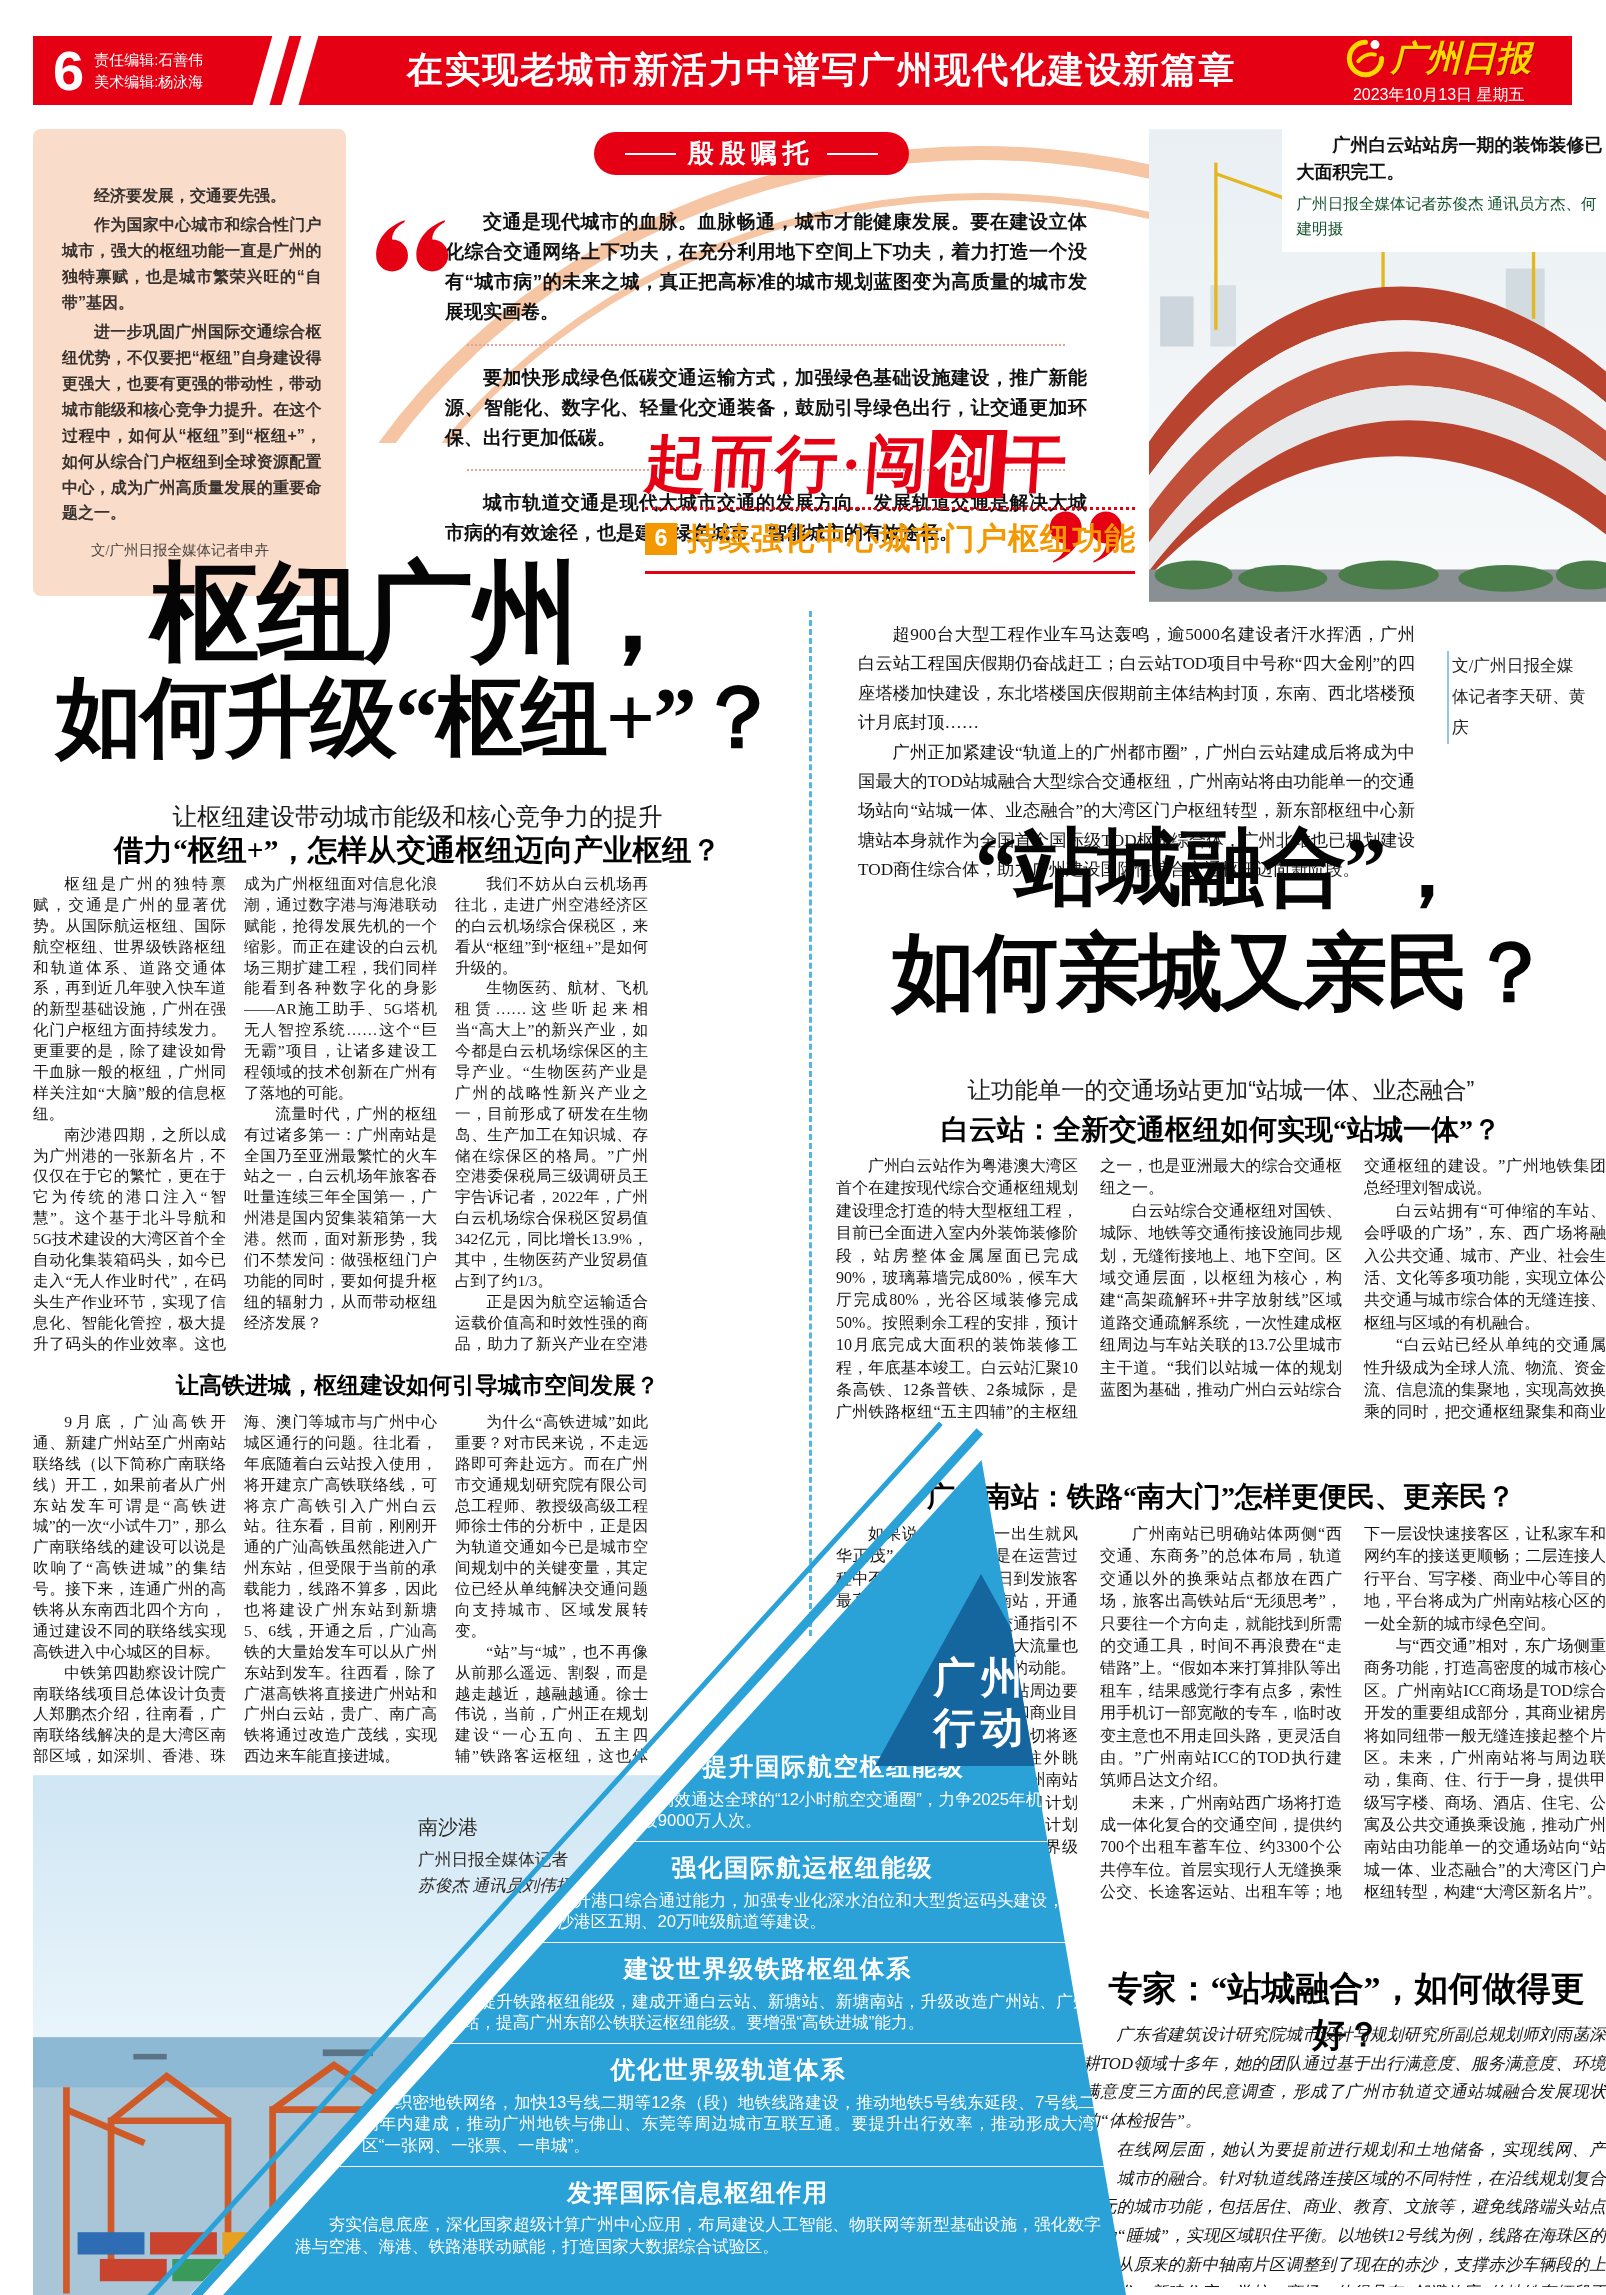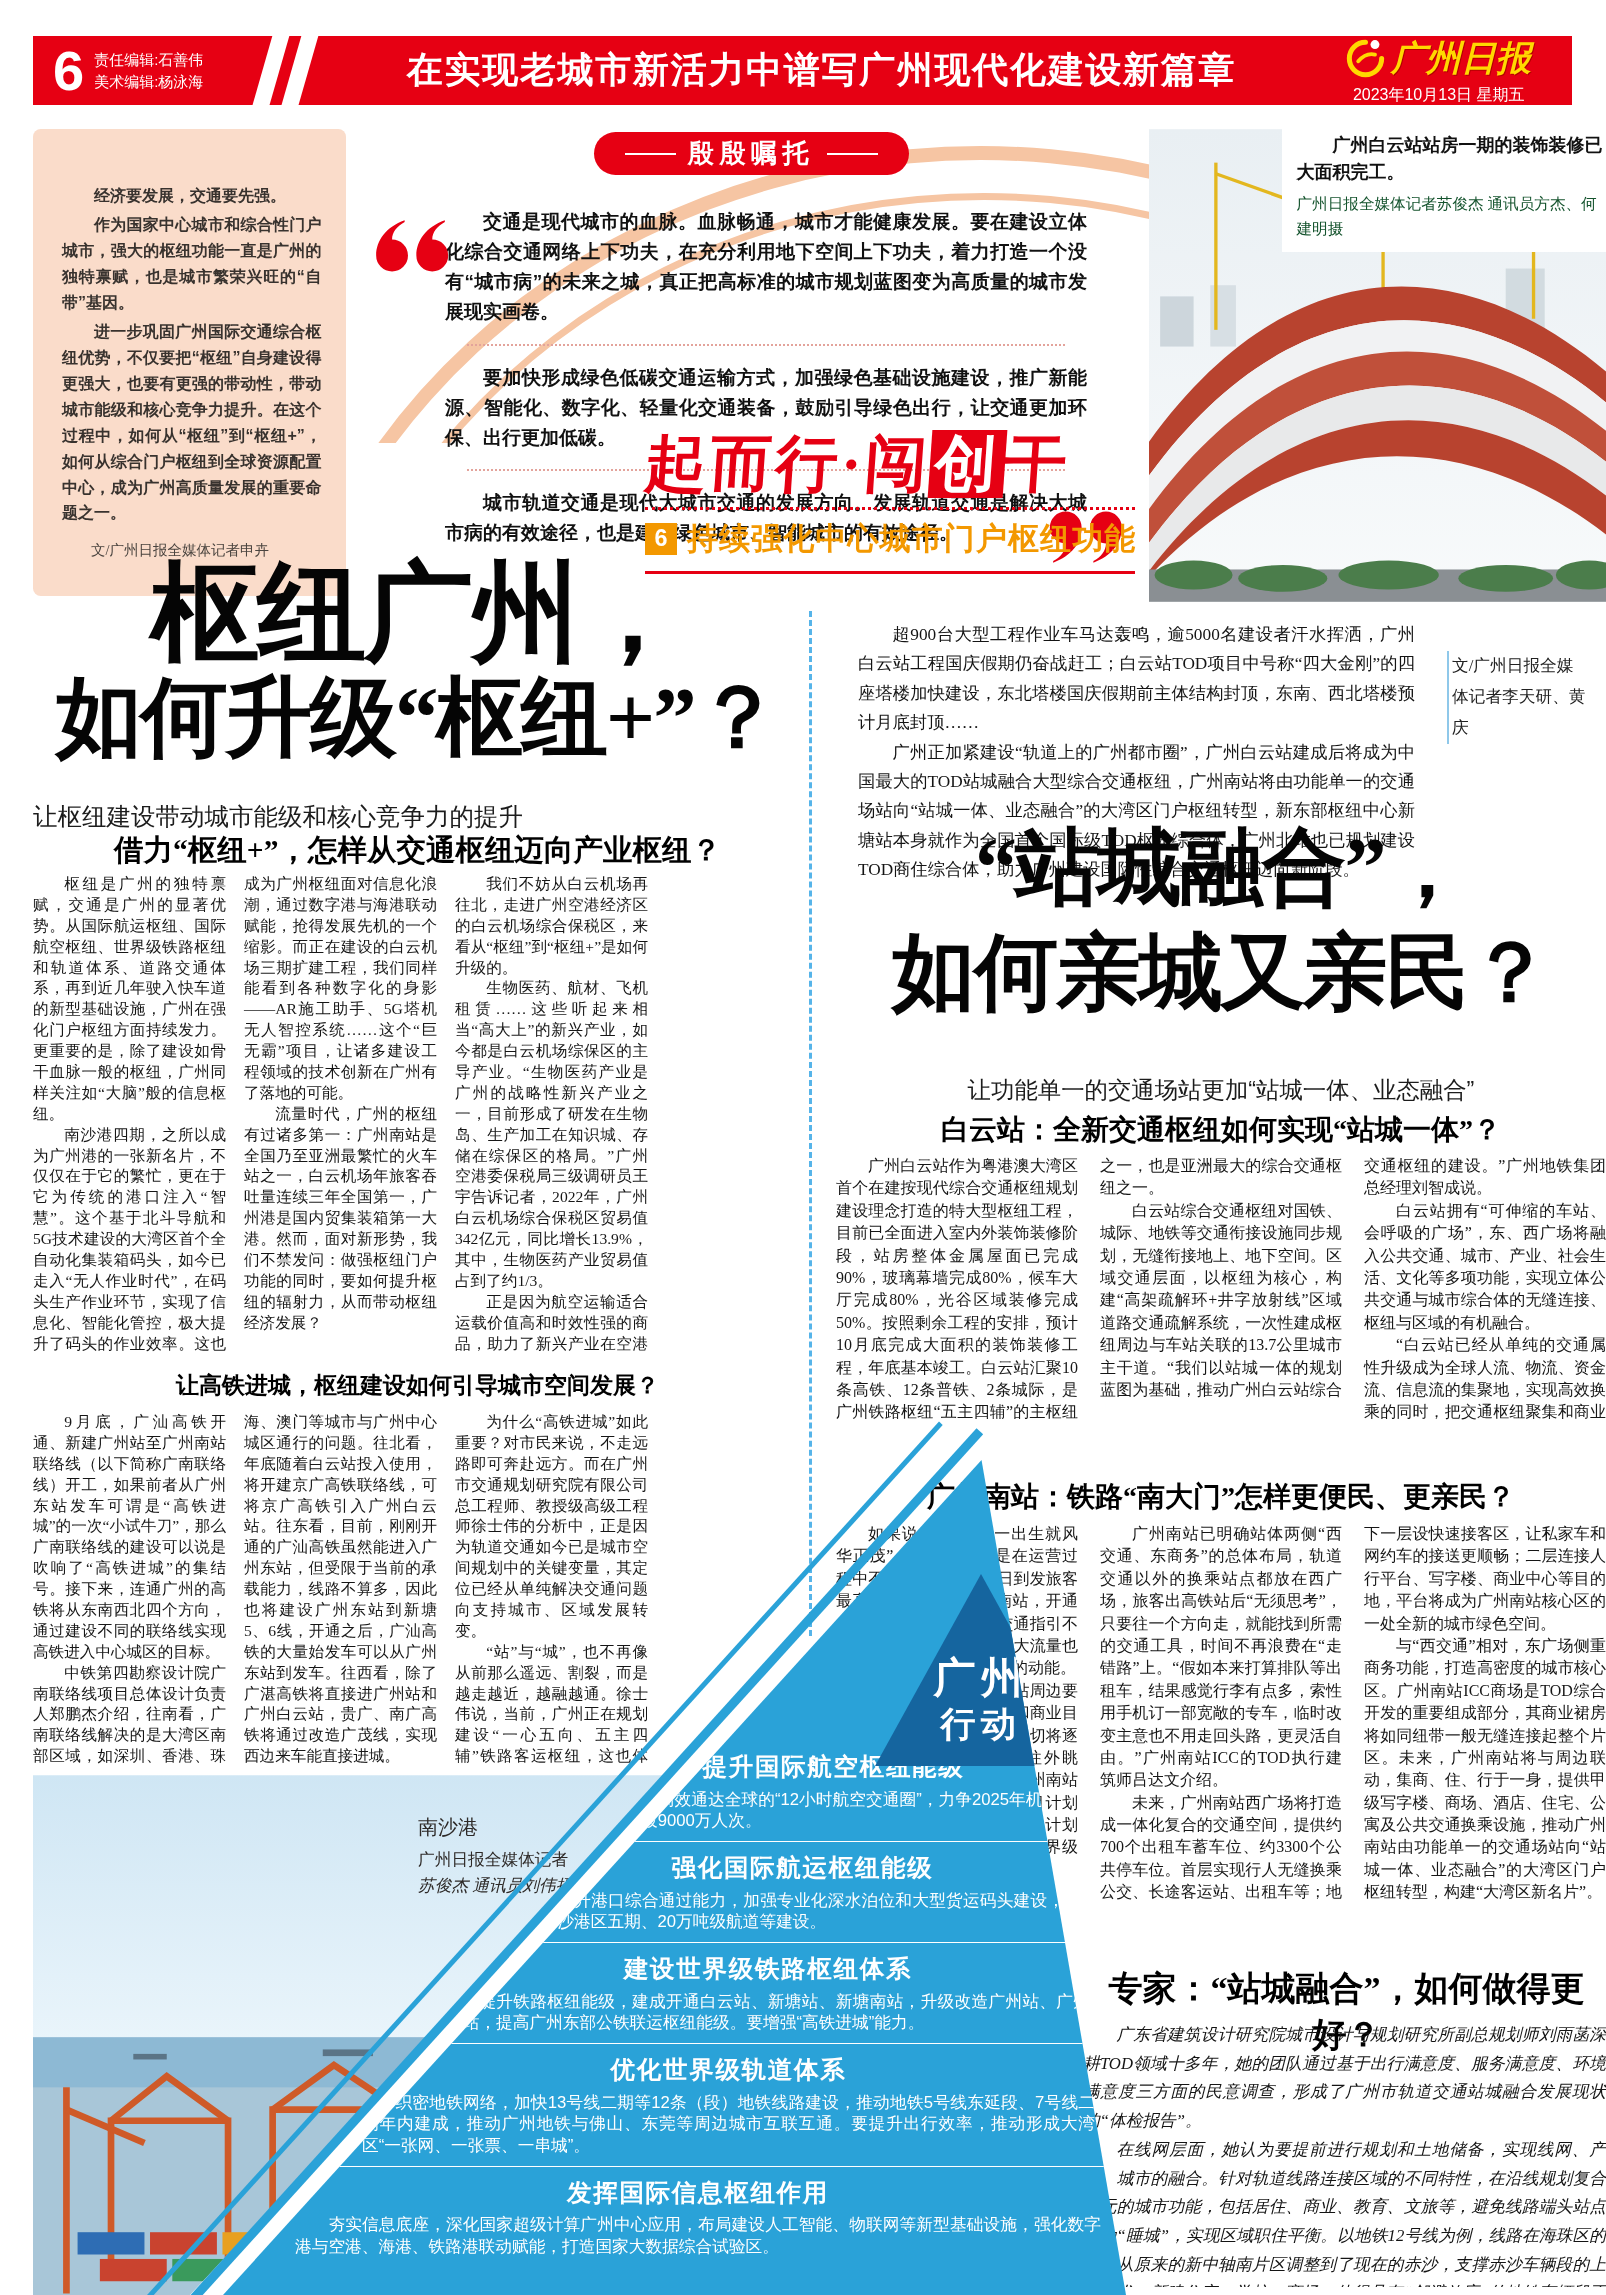--- a/index.html
+++ b/index.html
@@ -65,21 +65,21 @@
   .no6{width:32px;height:32px;background:#f39800;color:#fff;font-size:23.4px;font-weight:bold;
        display:flex;align-items:center;justify-content:center;flex:0 0 auto;}
   .series .st{color:#f39800;font-size:31px;font-weight:bold;letter-spacing:1.1px;white-space:nowrap;}
   .redline{border-top:3.9px solid #e60013;margin-top:11px;}
 
   
   .lhead{position:absolute;left:33px;top:557px;width:769px;text-align:center;z-index:1;
          font-family:"Liberation Serif",serif;font-weight:bold;color:#050505;}
   .lhead .h1{font-size:109px;line-height:1.04;letter-spacing:-2.2px;}
   .lhead .h2{font-size:87px;line-height:1.1;letter-spacing:-2.2px;}
-  .lsub{position:absolute;left:33px;top:800px;width:769px;text-align:left;font-size:24.5px;color:#1c1c1c;z-index:1;}
+  .lsub{position:absolute;left:33px;top:800px;width:769px;text-align:center;font-size:24.5px;color:#1c1c1c;z-index:1;}
   .sec-t{position:absolute;font-family:"Liberation Serif",serif;font-weight:bold;color:#000;text-align:center;z-index:1;}
   .lsec1{left:33px;top:831px;width:769px;font-size:29.5px;}
   .lbody1{position:absolute;left:33px;top:874px;width:615px;height:486px;z-index:1;
           column-count:3;column-gap:18px;overflow:hidden;}
   .lsec2{left:33px;top:1370px;width:769px;font-size:23px;}
   .lbody2{position:absolute;left:33px;top:1412px;width:615px;height:358px;z-index:1;
           column-count:3;column-gap:18px;overflow:hidden;}
   .body p{margin:0;font-size:15.6px;line-height:1.34;font-family:"Liberation Serif",serif;
           text-align:justify;text-indent:2em;color:#161616;}
 
@@ -107,21 +107,21 @@
   .rbody3{position:absolute;left:1083px;top:2021px;width:523px;height:266px;z-index:1;overflow:hidden;}
   .rbody3 p{margin:0;font-size:16.7px;line-height:1.72;font-family:"Liberation Serif",serif;font-style:italic;
             text-align:justify;text-indent:2em;color:#141414;}
 
   
   .pyr{position:absolute;left:223px;top:1460px;width:903px;height:835px;background:#2aa2d8;
        clip-path:polygon(84% 0,100% 100%,0 100%);z-index:3;color:#fff;}
   .pyr-label{position:absolute;left:652px;top:114px;width:212px;height:192px;background:#15659f;
              clip-path:polygon(50% 0,100% 100%,0 100%);text-align:center;}
   .pyr-label .l1{margin-top:79px;font-size:42px;font-weight:bold;letter-spacing:5.6px;line-height:1.2;}
-  .pyr-label .l2{font-size:35px;font-weight:bold;letter-spacing:5.6px;line-height:1.2;}
+  .pyr-label .l2{font-size:42px;font-weight:bold;letter-spacing:5.6px;line-height:1.2;}
   .plv{margin-bottom:0;}
   .plv .pt{font-size:24.5px;font-weight:bold;text-align:center;letter-spacing:1.7px;margin-bottom:5.6px;}
   .plv .pb{font-size:16.7px;line-height:1.3;text-align:justify;text-indent:2em;}
   .lv1{margin:290px 50px 0 368px;}
   .lv2{margin:0 45px 0 301px;}
   .lv3{margin:0 36px 0 223px;}
   .lv4{margin:0 31px 0 139px;}
   .lv5{margin:0 25px 0 72px;}
   .psep{border-top:1.7px solid #fff;margin:9px 5.6px;}
 

